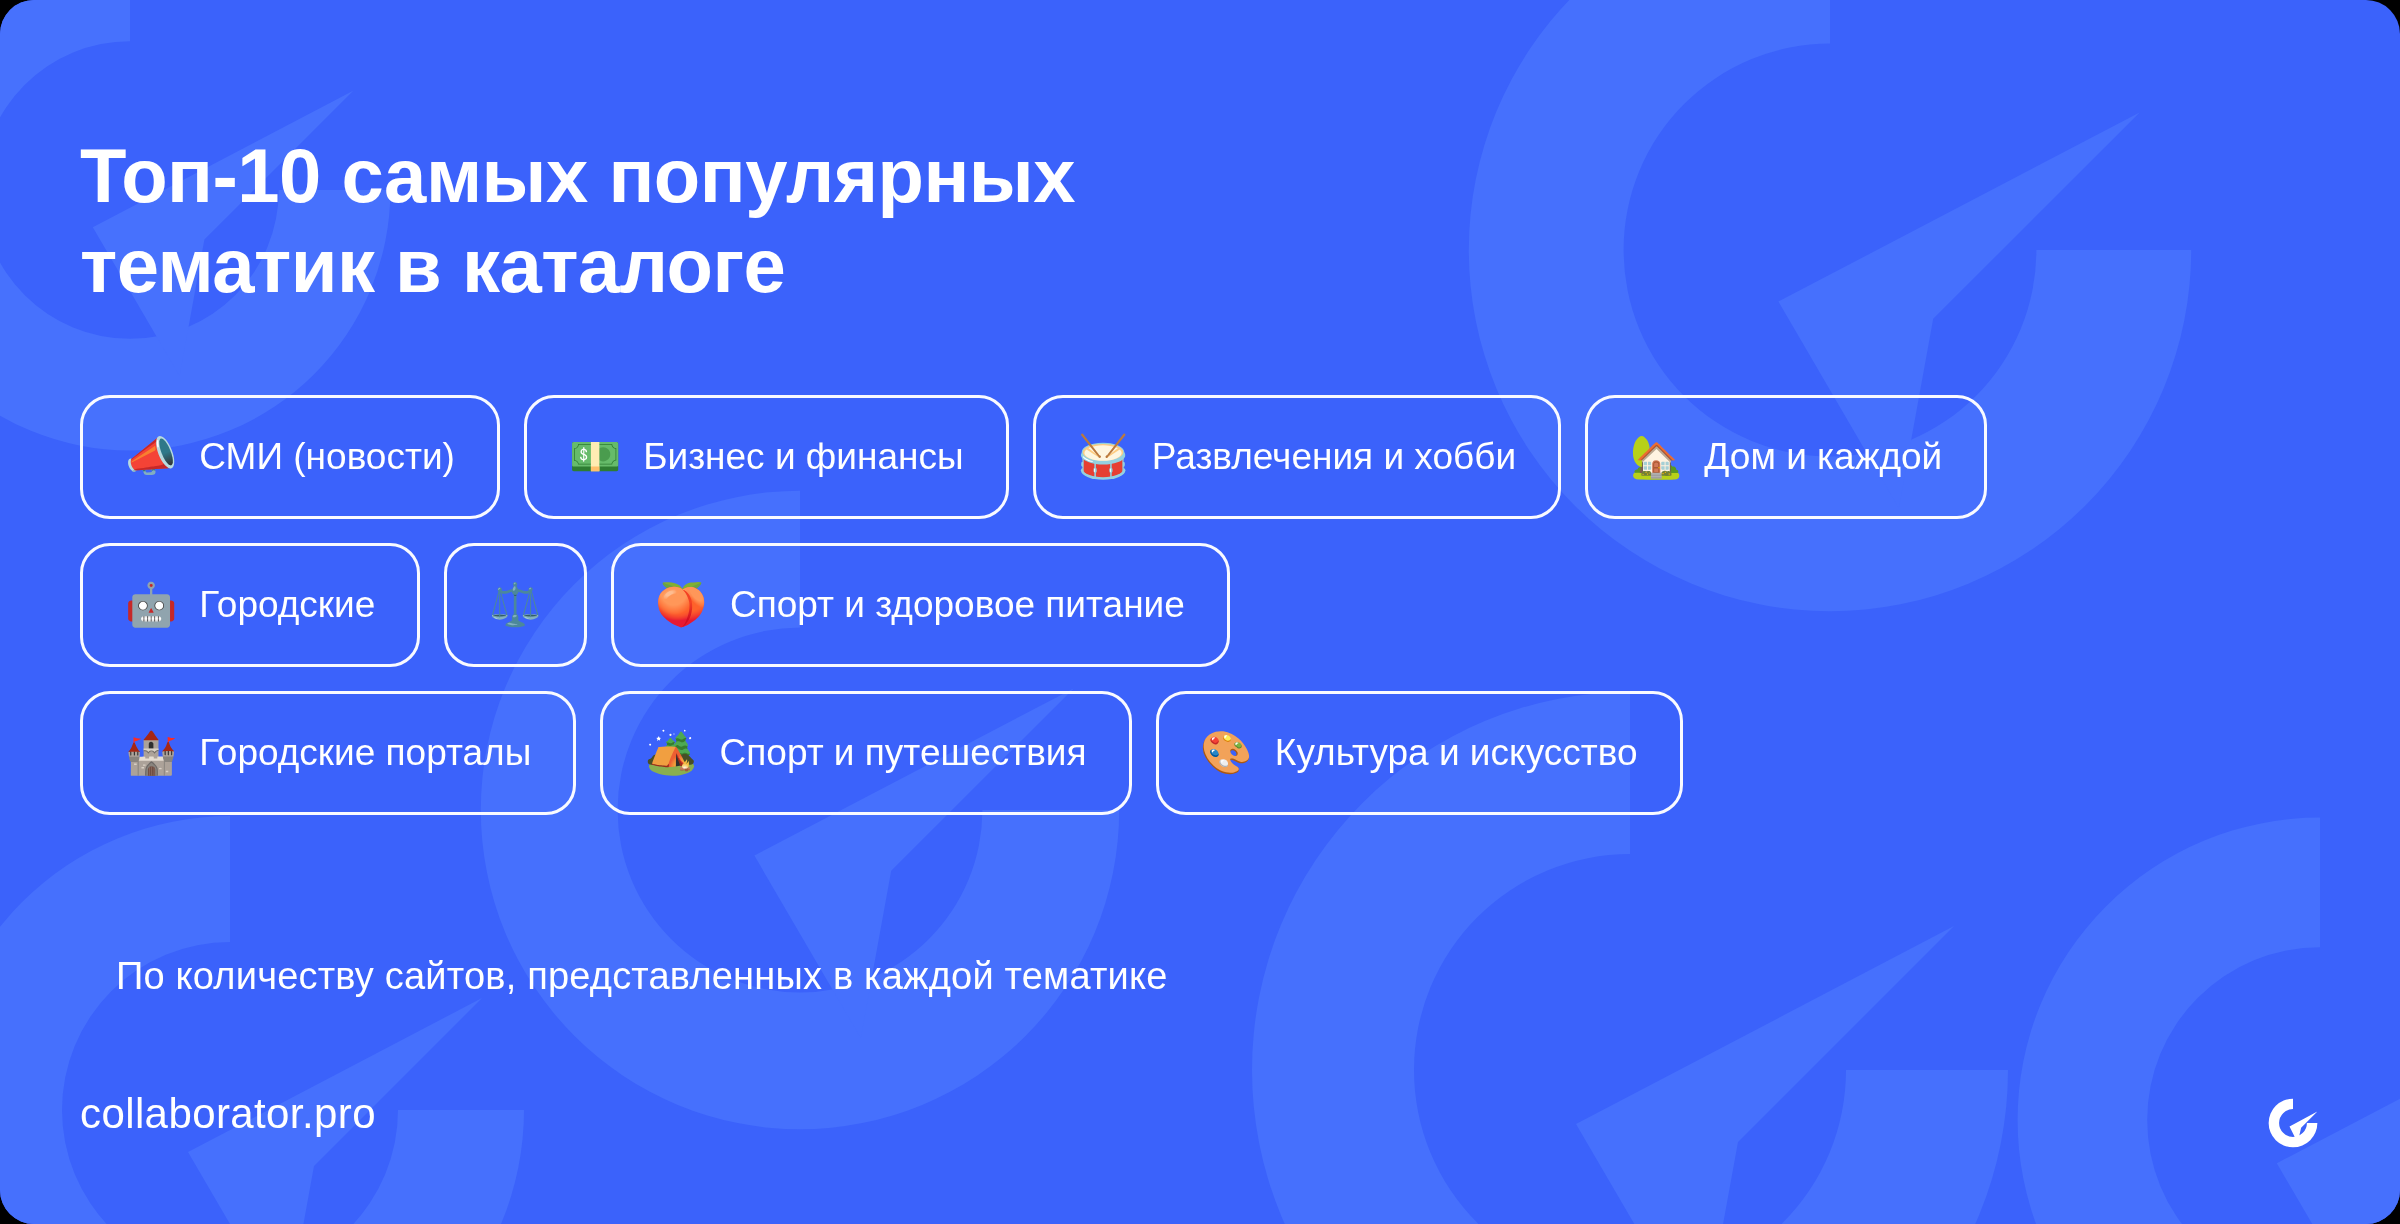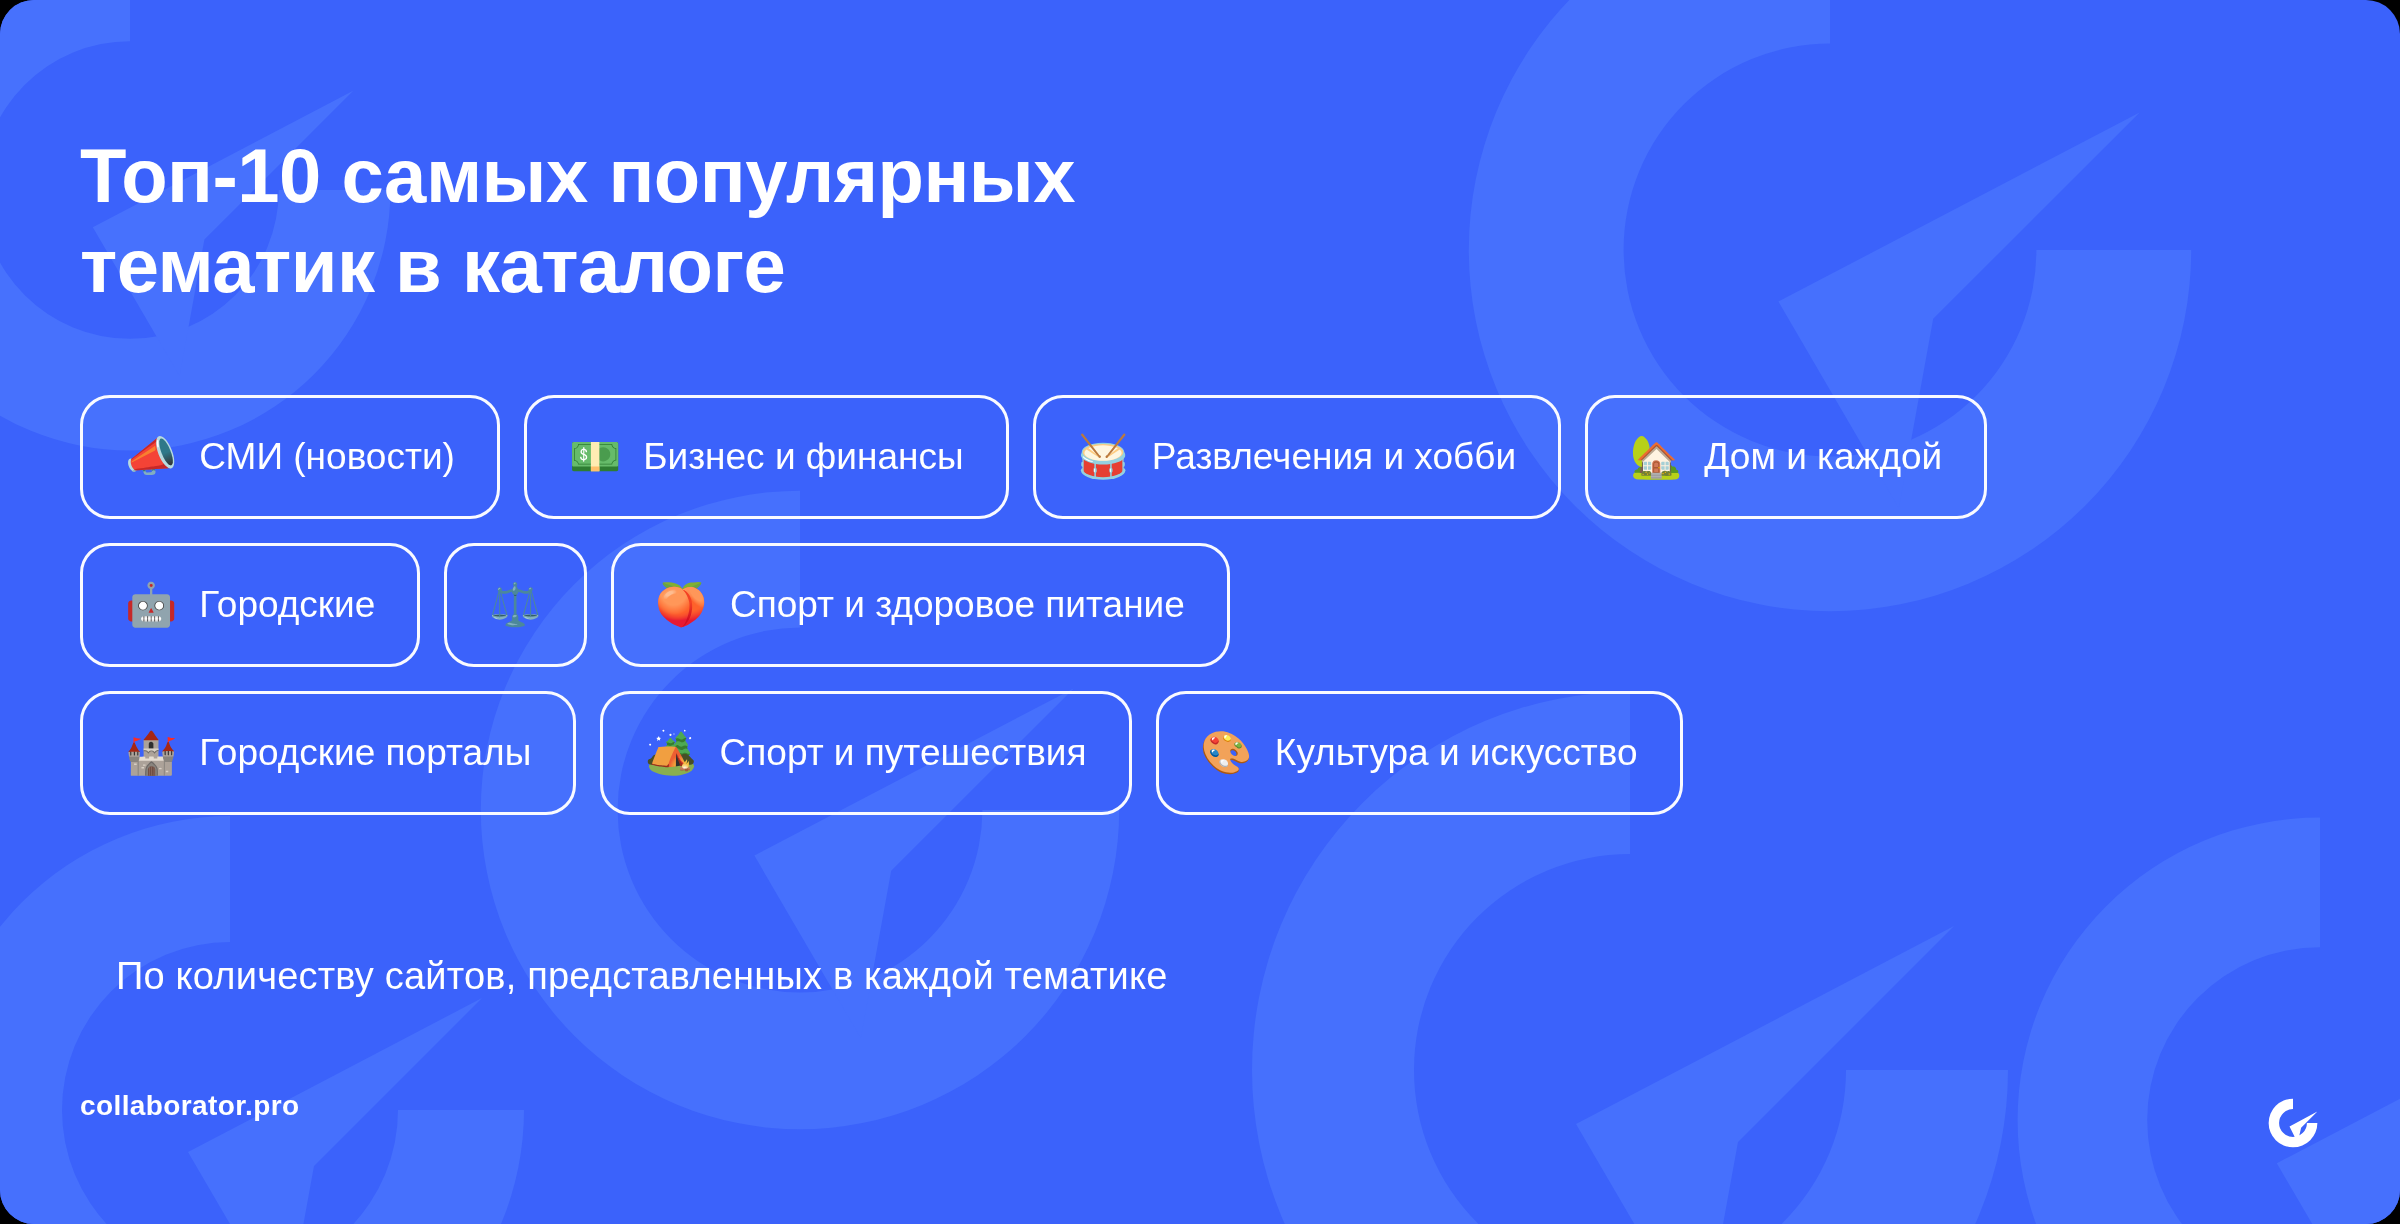--- a/index.html
+++ b/index.html
@@ -103,22 +103,22 @@
     font-weight: 400;
     letter-spacing: 0.2px;
     margin-left: 36px;
   }
 
   #site-url {
     position: absolute;
     left: 80px;
     top: 1090px;
     color: #ffffff;
-    font-size: 28px;
-    font-weight: 700;
+    font-size: 42px;
+    font-weight: 400;
     letter-spacing: 0.4px;
   }
 
   #brand-logo {
     position: absolute;
     right: 78px;
     top: 1094px;
     width: 58px;
     height: 58px;
   }

